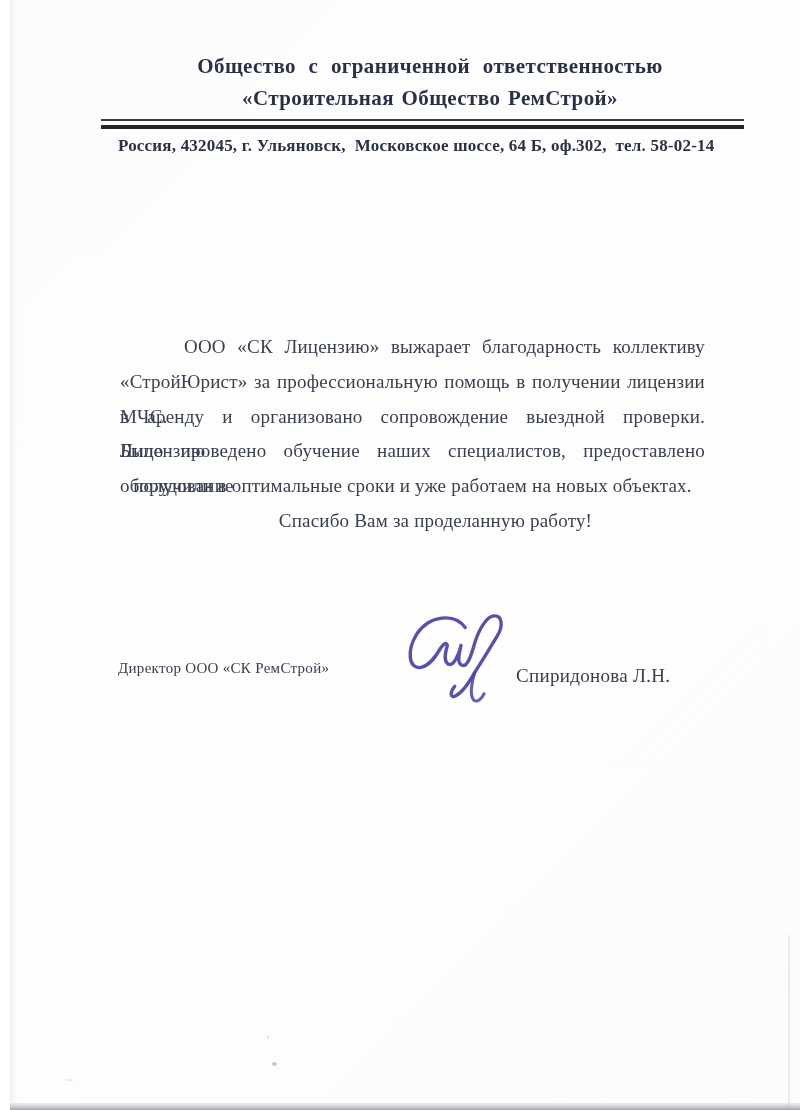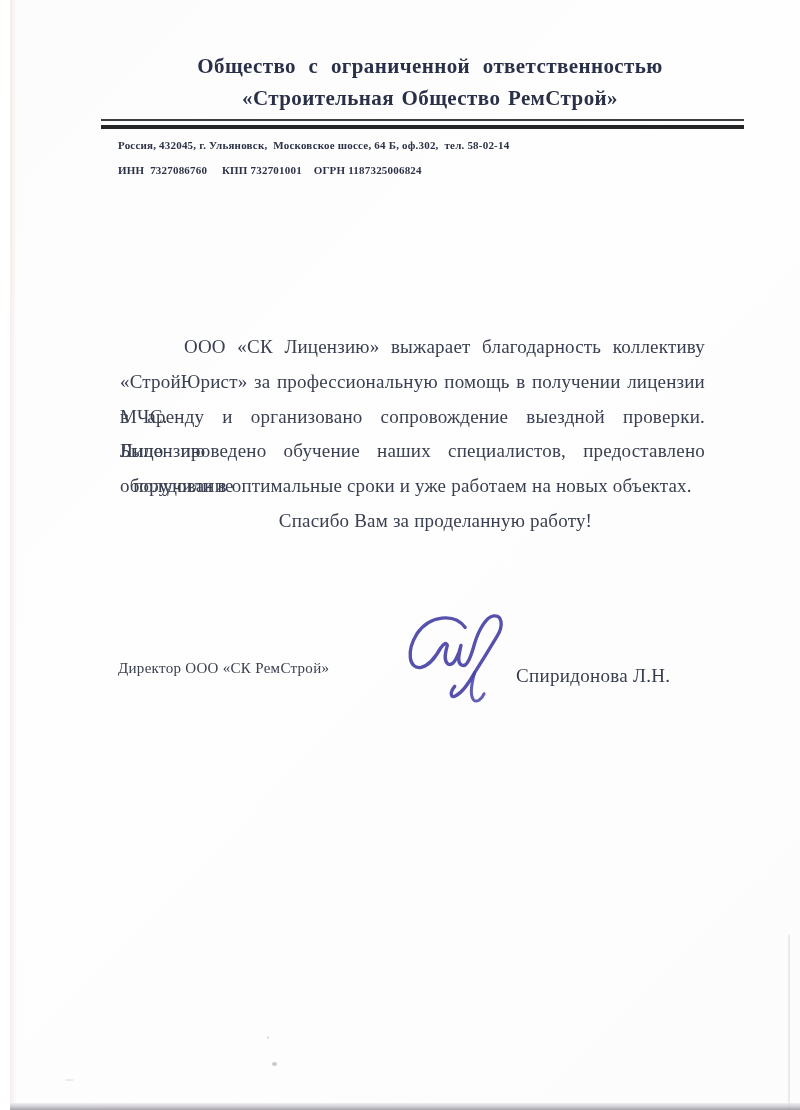--- a/index.html
+++ b/index.html
@@ -37,21 +37,21 @@
 
   
   .header { position: absolute; left: 40px; top: 54px; width: 760px; text-align: center; color: #2a3048; }
   .header-line1 { font-size: 21px; font-weight: bold; word-spacing: 7px; letter-spacing: 0.4px; }
   .header-line2 { font-size: 21px; font-weight: bold; margin-top: 7px; word-spacing: 2px; letter-spacing: 0.4px; }
 
   .rule-thin  { position: absolute; left: 91px; top: 119px; width: 643px; height: 2px; background: #3b3d40; }
   .rule-thick { position: absolute; left: 91px; top: 125px; width: 643px; height: 4px; background: #232527; }
 
   .contacts { position: absolute; left: 108px; top: 133px; width: 640px; color: #2b3146; }
-  .contacts .c-line { font-size: 11px; font-weight: bold; line-height: 25px; white-space: pre-wrap; letter-spacing: 0.2px; font-family: Liberation Serif, serif; }
+  .contacts .c-line { font-size: 17px; font-weight: bold; line-height: 25px; white-space: pre-wrap; letter-spacing: 0.2px; font-family: Liberation Serif, serif; }
 
   .reference { position: absolute; left: 111px; top: 231px; font-size: 19px; color: #3f4456; white-space: pre-wrap; }
 
   .body-text { position: absolute; left: 110px; top: 330px; width: 585px; color: #3a4051; font-size: 19px; }
   .body-text .line { line-height: 34.8px; height: 34.8px; overflow: visible; letter-spacing: 0.2px; text-align: center; }
   .body-text .line.justify { text-align: justify; text-align-last: justify; }
   .body-text .line.indent-1 { padding-left: 64px; }
   .body-text .line.indent-2 { padding-left: 46px; }
 
   .sig-position { position: absolute; left: 108px; top: 660px; font-size: 15px; color: #383e4e; letter-spacing: 0.3px; }
@@ -72,21 +72,20 @@
   <div class="header">
     <div class="header-line1">Общество с ограниченной ответственностью</div>
     <div class="header-line2">«Строительная Общество РемСтрой»</div>
   </div>
 
   <div class="rule-thin"></div>
   <div class="rule-thick"></div>
 
   <div class="contacts">
     <div class="c-line">Россия, 432045, г. Ульяновск,  Московское шоссе, 64 Б, оф.302,  тел. 58-02-14</div>
-    <div class="c-line">ИНН  7327086760     КПП 732701001    ОГРН 1187325006824</div>
   </div>
 
 
   <div class="body-text">
     <div class="line justify indent-1">ООО «СК Лицензию» выжарает благодарность коллективу</div>
     <div class="line justify">«СтройЮрист» за профессиональную помощь в получении лицензии МЧС.</div>
     <div class="line justify">в аренду и организовано сопровождение выездной проверки. Лицензию</div>
     <div class="line justify">Было проведено обучение наших специалистов, предоставлено оборудование</div>
     <div class="line">получили в оптимальные сроки и уже работаем на новых объектах.</div>
     <div class="line indent-2">Спасибо Вам за проделанную работу!</div>

